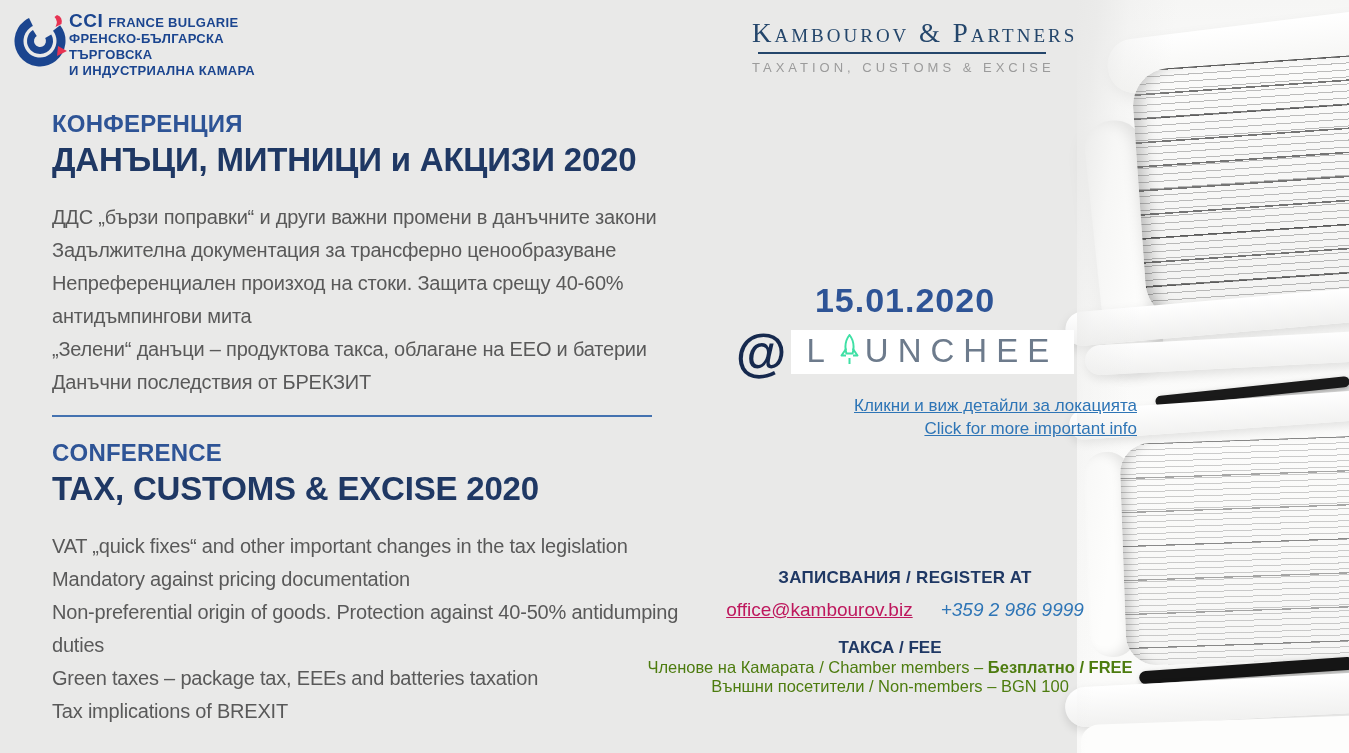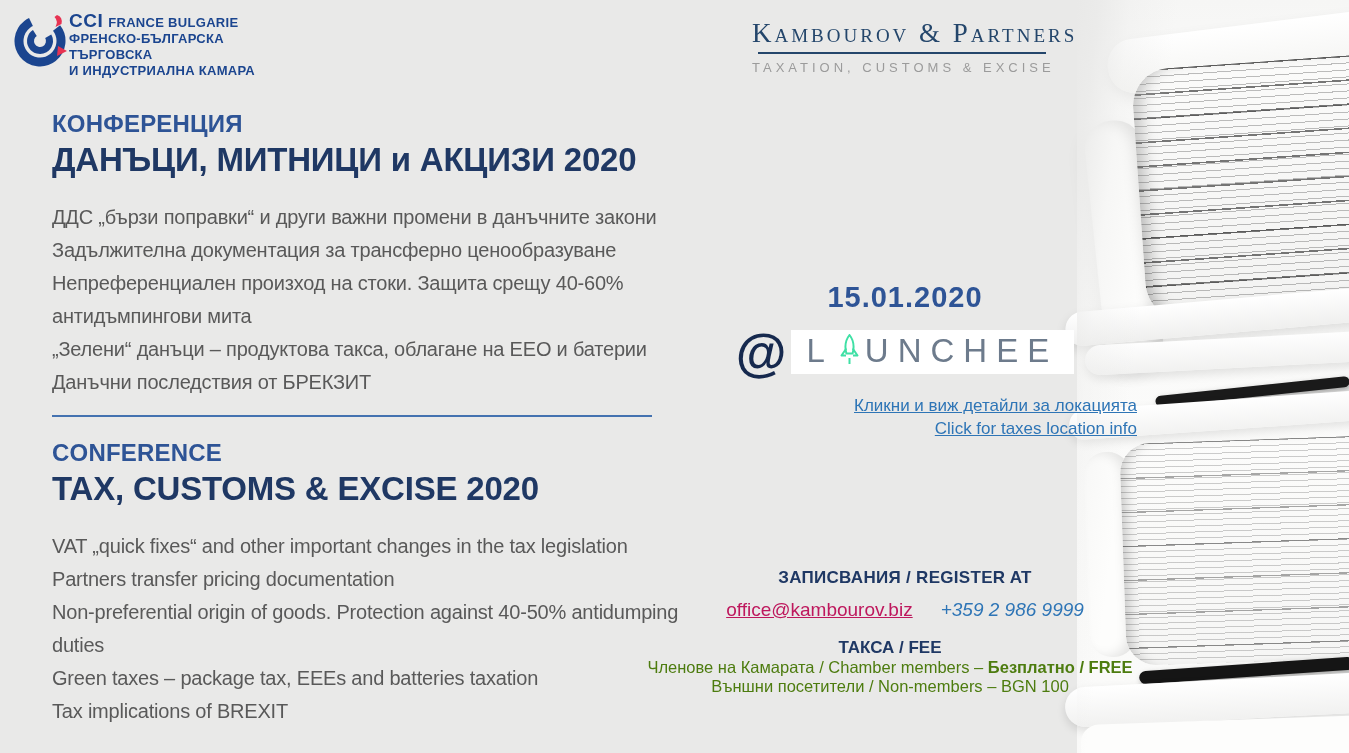--- a/index.html
+++ b/index.html
@@ -74,21 +74,21 @@
   
   .left-col{position:absolute;left:52px;top:110px;width:648px;z-index:2;}
   .kicker{font-size:24px;font-weight:bold;color:#2e5496;letter-spacing:.2px;}
   .big-title{font-size:33px;font-weight:bold;color:#1f3864;margin-top:3px;letter-spacing:-.2px;}
   .topics{margin-top:22px;font-size:20px;color:#595959;line-height:33px;letter-spacing:-.2px;}
   .topics p{margin:0;}
   .divider{width:600px;height:2px;background:#4472b0;margin:16px 0 22px 0;}
 
   
   .ev-date{position:absolute;left:690px;top:281px;width:430px;text-align:center;
-    font-size:29px;font-weight:bold;color:#2e5496;letter-spacing:1px;z-index:2;}
+    font-size:34px;font-weight:bold;color:#2e5496;letter-spacing:1px;z-index:2;}
   .venue{position:absolute;left:690px;top:330px;width:430px;display:flex;
     justify-content:center;align-items:center;z-index:2;}
   .at-sign{font-size:52px;font-weight:bold;color:#16294e;margin-right:4px;line-height:44px;}
   .venue-box{background:#ffffff;padding:3px 16px 5px 16px;display:flex;
     align-items:center;gap:4px;}
   .venue-letters{font-size:33px;color:#6d7b8c;letter-spacing:9px;line-height:36px;}
   .links{position:absolute;left:707px;top:394px;width:430px;text-align:right;
     line-height:23px;z-index:2;}
   .links a{display:block;font-size:17px;color:#2e75b6;text-decoration:underline;}
   .register{position:absolute;left:690px;top:568px;width:430px;text-align:center;z-index:2;}
@@ -155,21 +155,21 @@
       <p>Задължителна документация за трансферно ценообразуване</p>
       <p>Непреференциален произход на стоки. Защита срещу 40-60% антидъмпингови мита</p>
       <p>„Зелени“ данъци – продуктова такса, облагане на ЕЕО и батерии</p>
       <p>Данъчни последствия от БРЕКЗИТ</p>
     </div>
     <div class="divider"></div>
     <div class="kicker">CONFERENCE</div>
     <div class="big-title">TAX, CUSTOMS &amp; EXCISE 2020</div>
     <div class="topics">
       <p>VAT „quick fixes“ and other important changes in the tax legislation</p>
-      <p>Partners transfer pricing documentation</p>
+      <p>Mandatory against pricing documentation</p>
       <p>Non-preferential origin of goods. Protection against 40-50% antidumping duties</p>
       <p>Green taxes – package tax, EEEs and batteries taxation</p>
       <p>Tax implications of BREXIT</p>
     </div>
   </section>
 
   <div class="ev-date">15.01.2020</div>
 
   <div class="venue">
     <span class="at-sign">@</span>
@@ -180,21 +180,21 @@
         <path d="M8.3 14.5 L3.5 21.5 L8 21.5" fill="none" stroke="#3fe0a5" stroke-width="2" stroke-linejoin="round"></path>
         <path d="M14.7 14.5 L19.5 21.5 L15 21.5" fill="none" stroke="#3fe0a5" stroke-width="2" stroke-linejoin="round"></path>
         <line x1="11.5" y1="24" x2="11.5" y2="30" stroke="#3fe0a5" stroke-width="2"></line>
       </svg>
       <span class="venue-letters">UNCHEE</span>
     </span>
   </div>
 
   <div class="links">
     <a href="#">Кликни и виж детайли за локацията</a>
-    <a href="#">Click for taxes location info</a>
+    <a href="#">Click for more important info</a>
   </div>
 
   <div class="register">
     <div class="reg-heading">ЗАПИСВАНИЯ / REGISTER AT</div>
     <div class="reg-row">
       <a href="#" class="reg-email">office@kambourov.biz</a>
       <span class="reg-phone">+359 2 986 9999</span>
     </div>
   </div>
 

